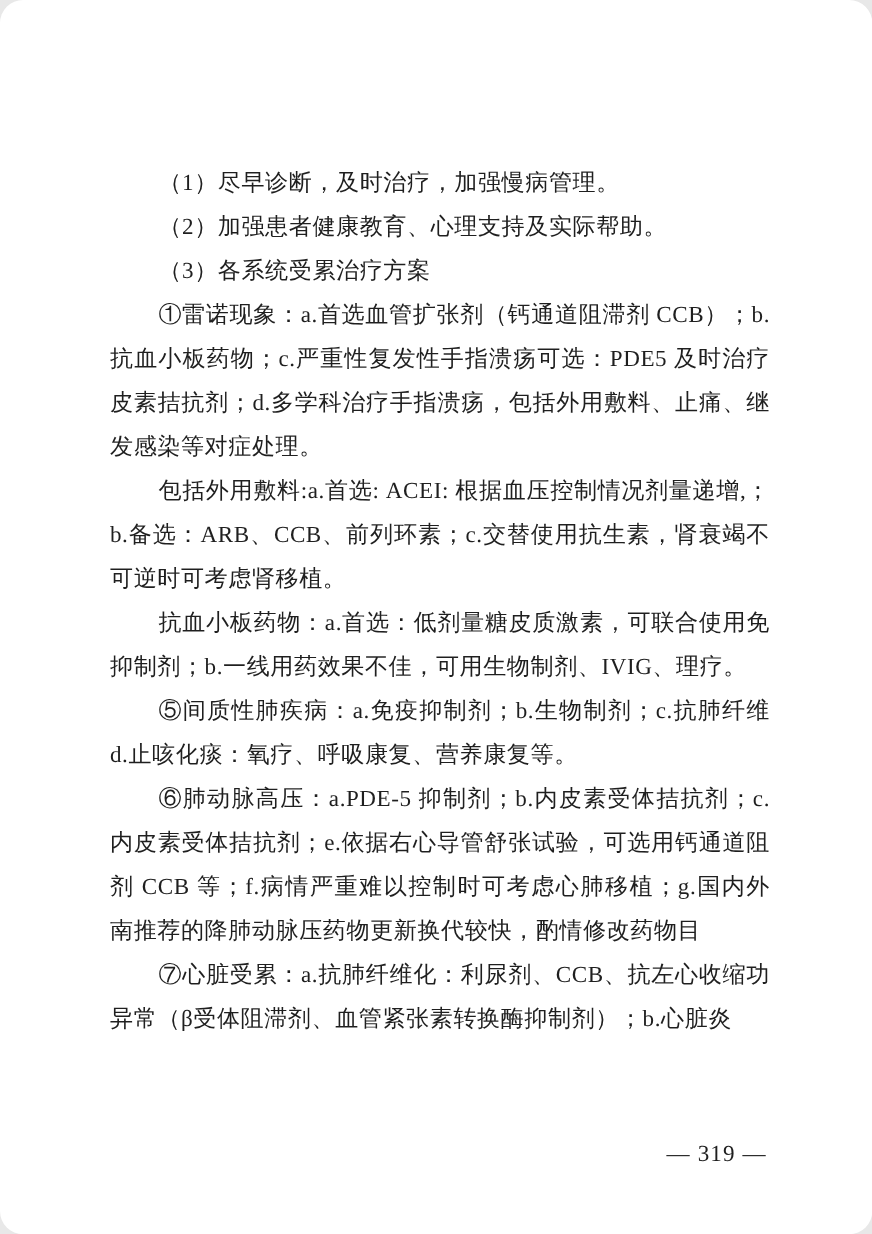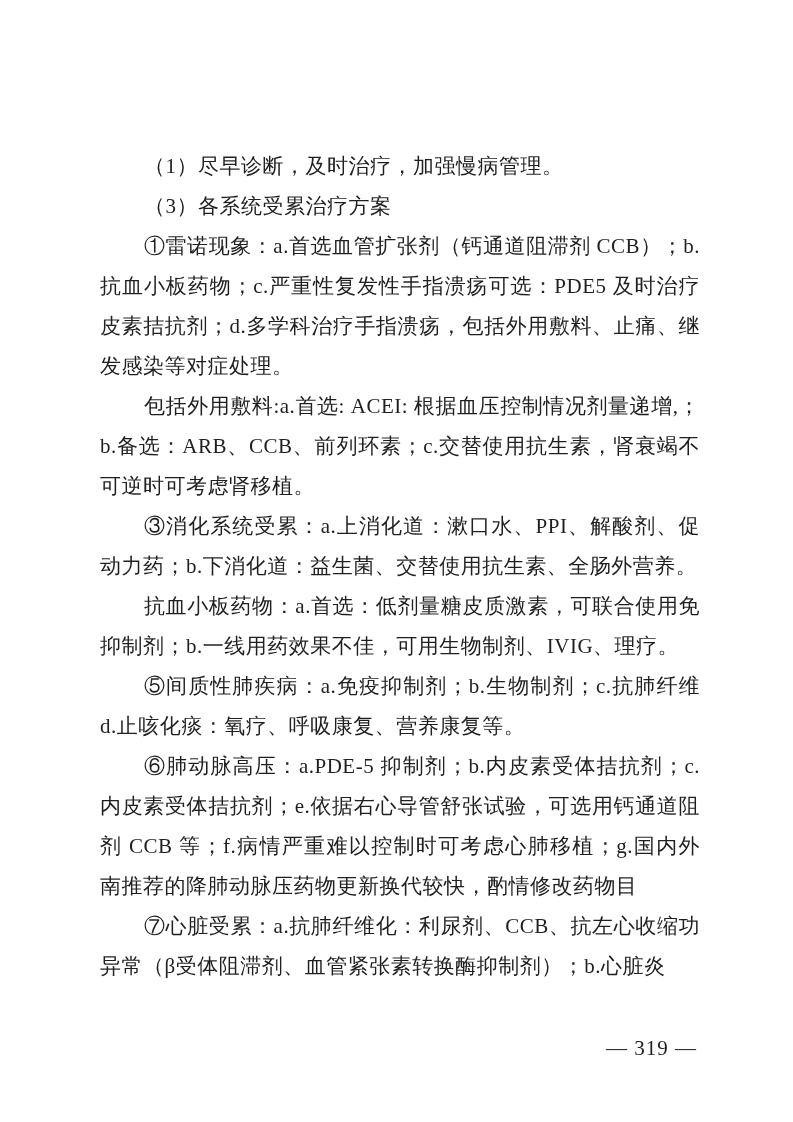--- a/index.html
+++ b/index.html
@@ -9,20 +9,21 @@
   }
   .page {
     position: relative;
     width: 793px;
     height: 1122px;
     margin: 0 auto;
     background: #ffffff;
     overflow: hidden;
     font-family: "Liberation Serif", "DejaVu Serif", serif;
     color: #1f1f1f;
+    border-radius: 21px;
   }
   .content {
     position: absolute;
     left: 100px;
     top: 146px;
     width: 600px;
   }
   .paragraph {
     margin: 0;
     padding: 0;
@@ -57,36 +58,35 @@
 </style>
 </head>
 <body>
 
 <div class="page">
   <div class="content">
       <div class="paragraph">
         <div class="line first">（1）尽早诊断，及时治疗，加强慢病管理。</div>
       </div>
       <div class="paragraph">
+        <div class="line first">（2）加强患者健康教育、心理支持及实际帮助。</div>
+      </div>
+      <div class="paragraph">
         <div class="line first">（3）各系统受累治疗方案</div>
       </div>
       <div class="paragraph">
         <div class="line fill first">①雷诺现象：a.首选血管扩张剂（钙通道阻滞剂 CCB）；b.</div>
         <div class="line fill">抗血小板药物；c.严重性复发性手指溃疡可选：PDE5 及时治疗</div>
         <div class="line fill">皮素拮抗剂；d.多学科治疗手指溃疡，包括外用敷料、止痛、继</div>
         <div class="line">发感染等对症处理。</div>
       </div>
       <div class="paragraph">
         <div class="line fill first">包括外用敷料:a.首选: ACEI: 根据血压控制情况剂量递增,；</div>
         <div class="line fill">b.备选：ARB、CCB、前列环素；c.交替使用抗生素，肾衰竭不</div>
         <div class="line">可逆时可考虑肾移植。</div>
-      </div>
-      <div class="paragraph">
-        <div class="line fill first">③消化系统受累：a.上消化道：漱口水、PPI、解酸剂、促</div>
-        <div class="line">动力药；b.下消化道：益生菌、交替使用抗生素、全肠外营养。</div>
       </div>
       <div class="paragraph">
         <div class="line fill first">抗血小板药物：a.首选：低剂量糖皮质激素，可联合使用免疫</div>
         <div class="line">抑制剂；b.一线用药效果不佳，可用生物制剂、IVIG、理疗。</div>
       </div>
       <div class="paragraph">
         <div class="line fill first">⑤间质性肺疾病：a.免疫抑制剂；b.生物制剂；c.抗肺纤维化；</div>
         <div class="line">d.止咳化痰：氧疗、呼吸康复、营养康复等。</div>
       </div>
       <div class="paragraph">

